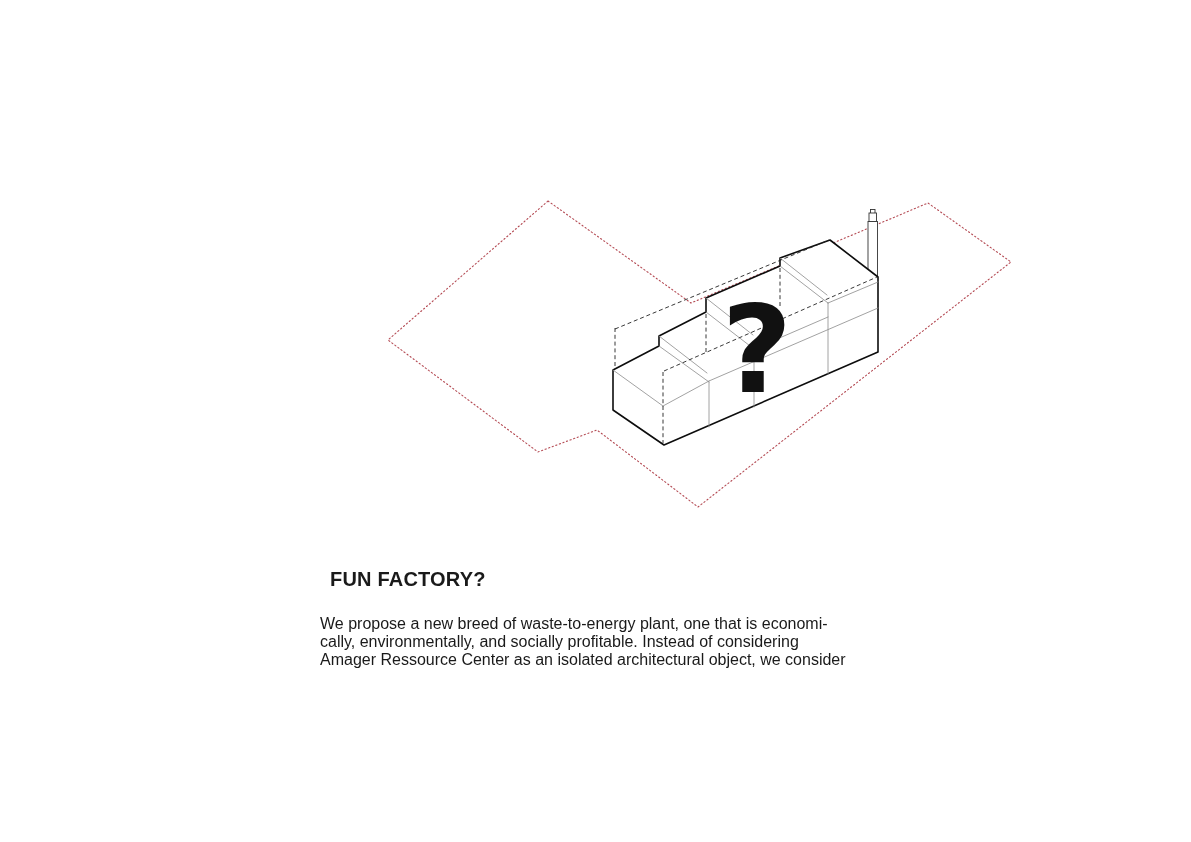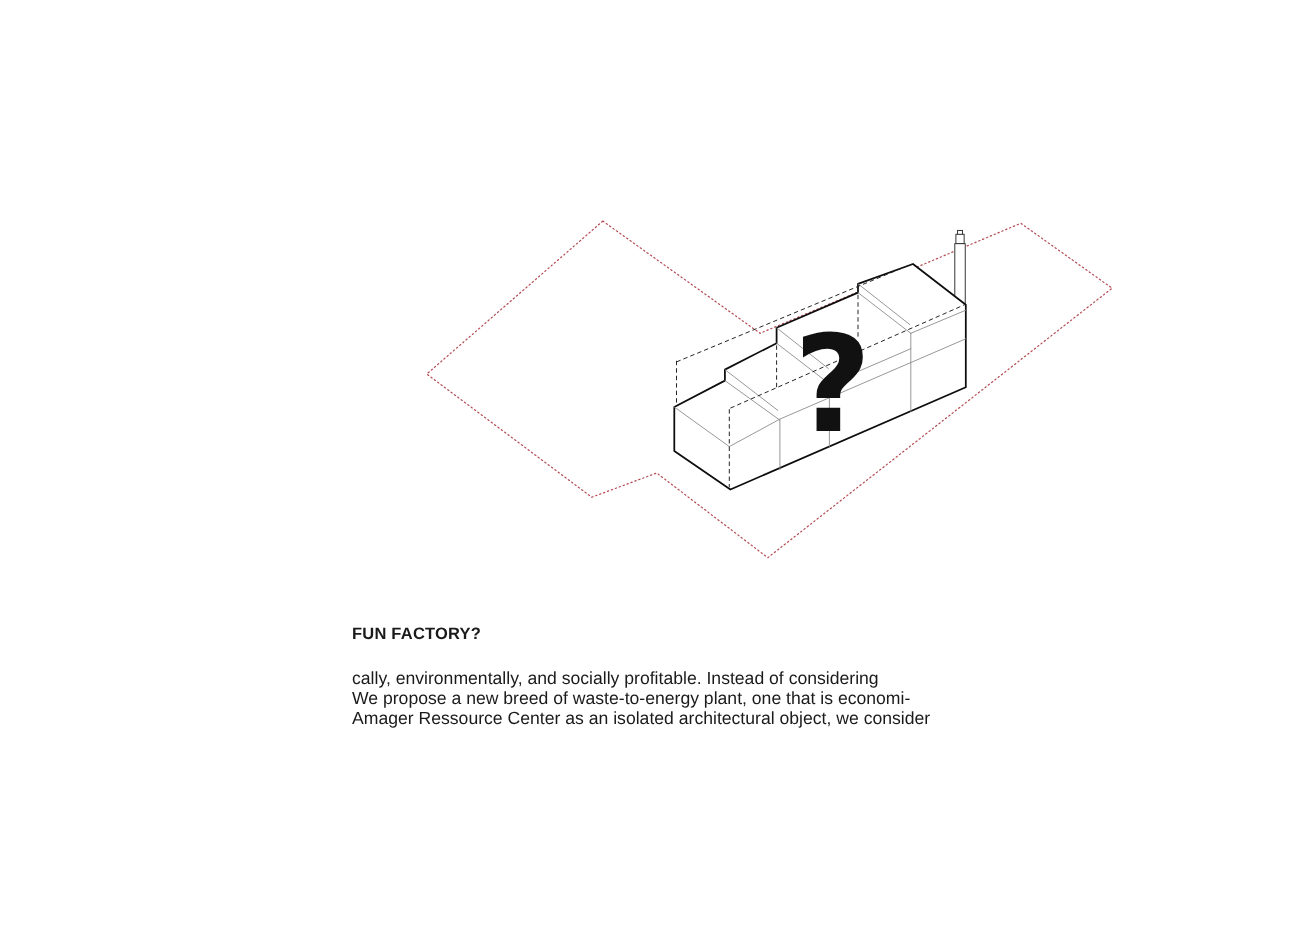--- a/index.html
+++ b/index.html
@@ -12,24 +12,24 @@
   }
   .canvas{position:absolute;inset:0;}
   .figure{position:absolute;left:0;top:0;width:1191px;height:842px;}
   .textblock{
     position:absolute;
     left:320px;top:568px;
     width:580px;
     color:#1a1a1a;
   }
   .heading{
-    font-size:15px;
+    font-size:20px;
     font-weight:bold;
     letter-spacing:0.2px;
-    margin:0 0 24px 0;
+    margin:0 0 24px 10px;
   }
   .para{
     font-size:15.5px;
     line-height:21.8px;
     letter-spacing:-0.1px;
     margin:0;
   }
 </style>
 </head>
 <body>
@@ -82,19 +82,19 @@
       </g>
 
       <text x="757" y="392" text-anchor="middle" font-family="DejaVu Sans, sans-serif" font-size="122" font-weight="bold" fill="#111111">?</text>
     </g>
   </svg>
 
   <div class="textblock">
     <p class="heading">FUN FACTORY?</p>
     <p class="para">
       </p>
+      <div>We propose a new breed of waste-to-energy plant, one that is economi-</div>
       <div>cally, environmentally, and socially profitable. Instead of considering</div>
-      <div>We propose a new breed of waste-to-energy plant, one that is economi-</div>
       <div>Amager Ressource Center as an isolated architectural object, we consider</div>
     <p></p>
   </div>
 
 </div>
 
 </body></html>

